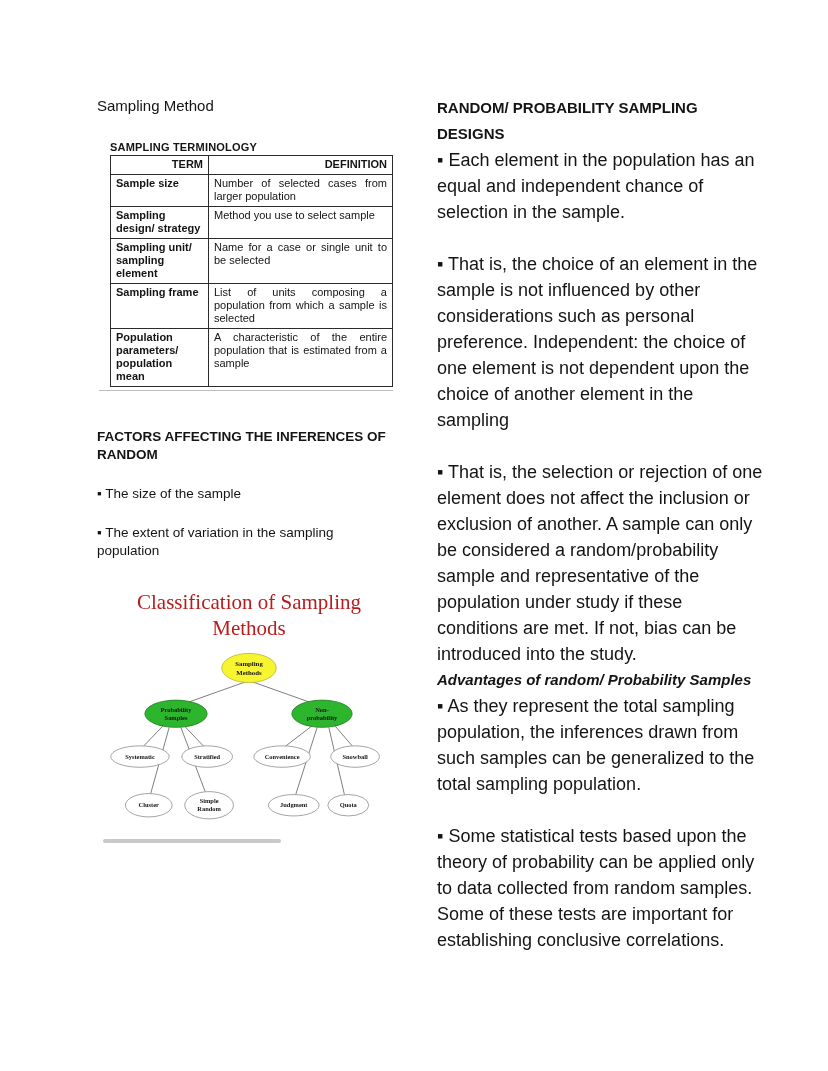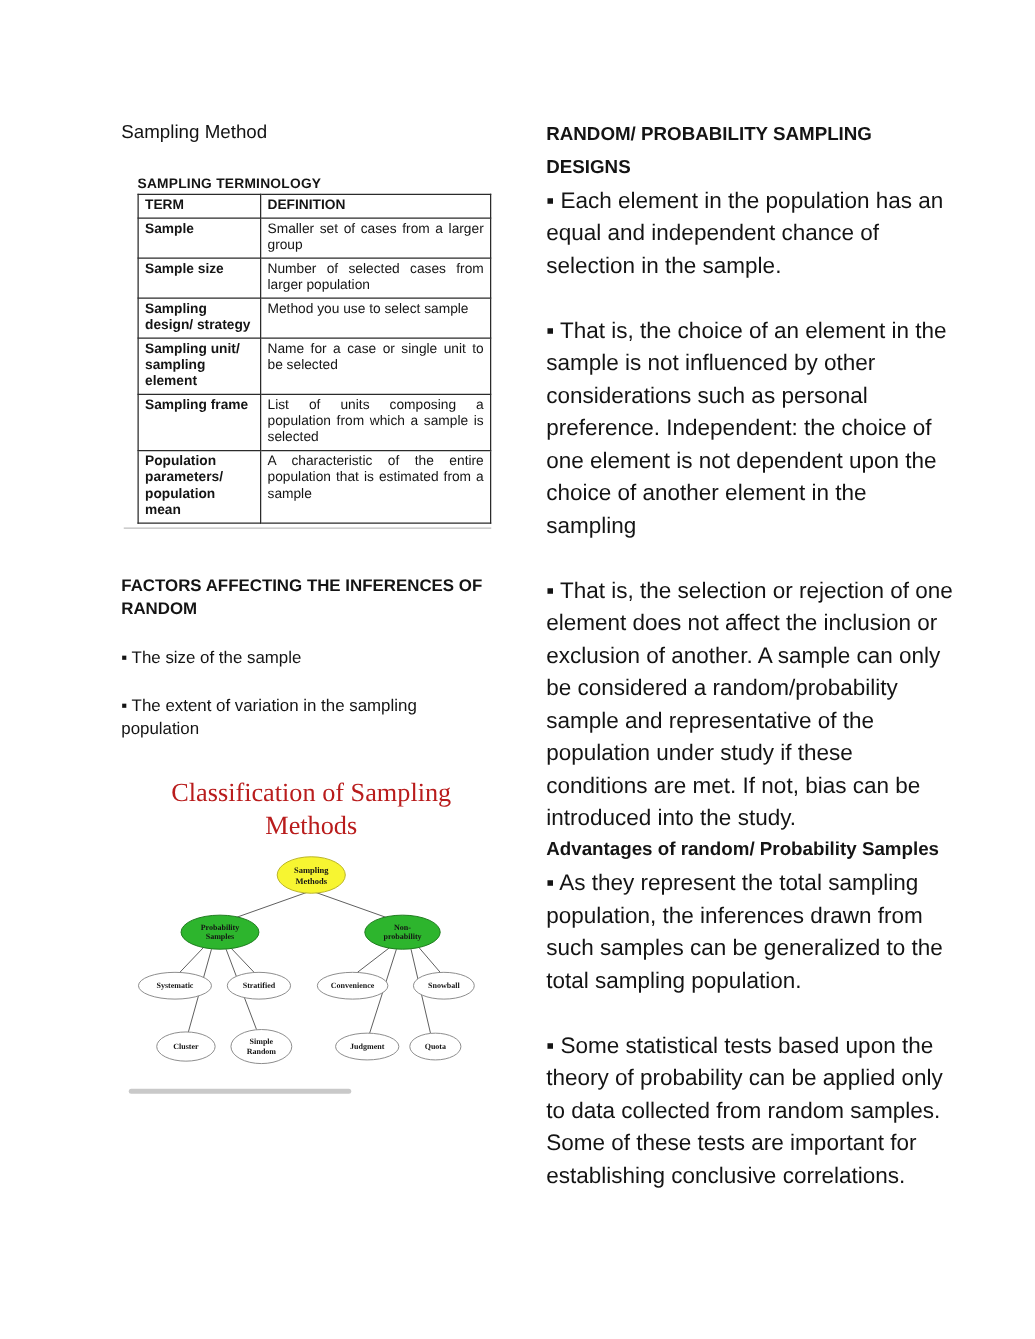--- a/index.html
+++ b/index.html
@@ -7,21 +7,21 @@
   body { font-family:"Liberation Sans", sans-serif; color:#141414; }
   .page { position:relative; width:828px; height:1071px; background:#ffffff; overflow:hidden; }
 
   
   .col-left { position:absolute; left:97px; top:97px; width:298px; }
   .doc-title { font-size:15px; font-weight:400; }
   .table-caption { margin-top:27px; margin-left:13px; font-size:11px; font-weight:bold; letter-spacing:0.2px; }
   table.term { border-collapse:collapse; margin-left:13px; margin-top:2px; width:283px; font-size:11px; line-height:13px; table-layout:fixed; }
   table.term th, table.term td { border:1px solid #2b2b2b; padding:2px 5px 3px 5px; vertical-align:top; }
   th.col-term { width:98px; }
-  th { font-size:11px; text-align:left; }
+  th { font-size:11px; text-align:right; }
   td.term-cell { font-weight:bold; }
   td.def-cell { text-align:justify; }
   .table-underline { margin-top:3px; margin-left:2px; height:1px; width:294px; background:#bdbdbd; }
 
   .factors-heading { margin-top:37px; font-weight:bold; font-size:13.5px; line-height:18px; }
   .bullet { margin-top:21px; font-size:13.5px; line-height:18px; }
 
   .diagram-wrap { margin-top:29px; margin-left:6px; width:292px; }
   .diagram-title { font-family:"Liberation Serif", serif; font-size:21px; line-height:26px; text-align:center; }
   svg.tree { display:block; margin-top:8px; width:292px; height:184px; }
@@ -30,44 +30,40 @@
   .node-root-text { font-size:7px; }
   .node-branch-text { font-size:6.6px; }
   .node-leaf-text { font-size:6.6px; }
   .scroll-hint { margin-top:6px; height:4px; width:178px; background:#c9c9c9; border-radius:2px; }
 
   
   .col-right { position:absolute; left:437px; top:95px; width:330px; }
   .rc-heading { font-weight:bold; font-size:15px; line-height:26px; }
   .rc-para { font-size:18px; line-height:26px; }
   .rc-gap { margin-top:26px; }
-  .rc-sub { font-weight:bold; font-size:15px; line-height:26px; }
+  .rc-sub { font-weight:bold; font-size:15px; line-height:26px;font-style:italic; }
 </style>
 </head>
 <body>
 
 <div class="page">
 
   <div class="col-left">
     <div class="doc-title">Sampling Method</div>
 
     <div class="table-caption">SAMPLING TERMINOLOGY</div>
 
     <table class="term">
       <thead>
         <tr>
           <th class="col-term">TERM</th>
           <th>DEFINITION</th>
         </tr>
       </thead>
       <tbody>
-        <tr>
-          <td class="term-cell">Sample</td>
-          <td class="def-cell">Smaller set of cases from a larger group</td>
-        </tr>
         <tr>
           <td class="term-cell">Sample size</td>
           <td class="def-cell">Number of selected cases from larger population</td>
         </tr>
         <tr>
           <td class="term-cell">Sampling design/ strategy</td>
           <td class="def-cell">Method you use to select sample</td>
         </tr>
         <tr>
           <td class="term-cell">Sampling unit/ sampling element</td>

